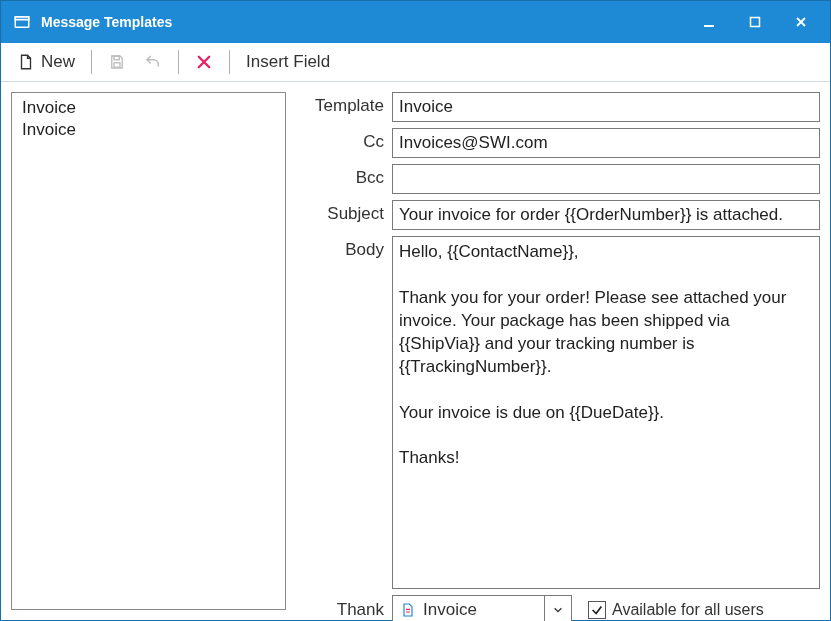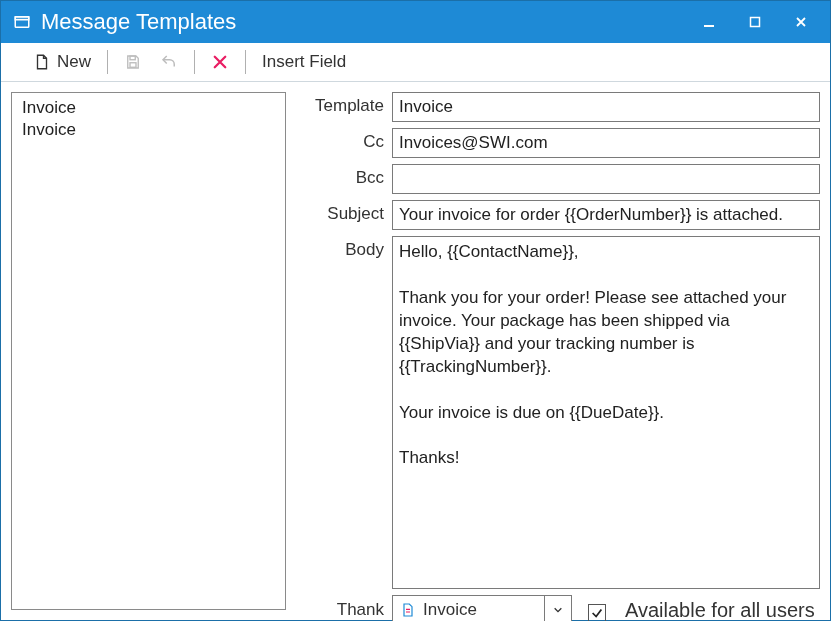--- a/index.html
+++ b/index.html
@@ -44,38 +44,38 @@
       user-select:none;
     }
     .titlebar .app-icon {
       width:18px; height:18px;
       margin-right:10px;
       display:inline-flex;
       align-items:center;
       justify-content:center;
     }
     .titlebar .title {
-      font-size: 22px;
-      font-weight:400;
+      font-size: 14px;
+      font-weight:700;
       flex: 0 0 auto;
     }
     .titlebar .spacer { flex:1; }
     .titlebar .winbtn {
       width: 46px; height: 32px;
       display:inline-flex;
       align-items:center; justify-content:center;
       color:#fff;
     }
 
     
     .toolbar {
       height: 38px;
       display:flex;
       align-items:center;
-      padding: 0 26px;
+      padding: 0 10px;
       border-bottom: 1px solid #cfd8de;
       gap: 6px;
       background:#fff;
     }
     .tb-btn {
       display:inline-flex;
       align-items:center;
       padding: 3px 6px;
       border-radius:2px;
       color: var(--text);
@@ -171,24 +171,24 @@
       gap:6px;
     }
     .combo .combo-text { flex:1; font-size:17px; }
     .combo .combo-arrow {
       width:26px; height:100%;
       border-left:1px solid var(--input-border);
       display:flex; align-items:center; justify-content:center;
     }
     .check-wrap {
       display:flex;
-      align-items:flex-end;
-      gap:19px;
+      align-items:flex-start;
+      gap:6px;
       margin-left:8px;
-      font-size:20px;
+      font-size:16px;
     }
     .checkbox {
       width:16px; height:16px;
       border:1px solid #555;
       display:inline-flex; align-items:center; justify-content:center;
       font-size:14px; line-height:1;
     }
   </style>
 </head>
 <body>

